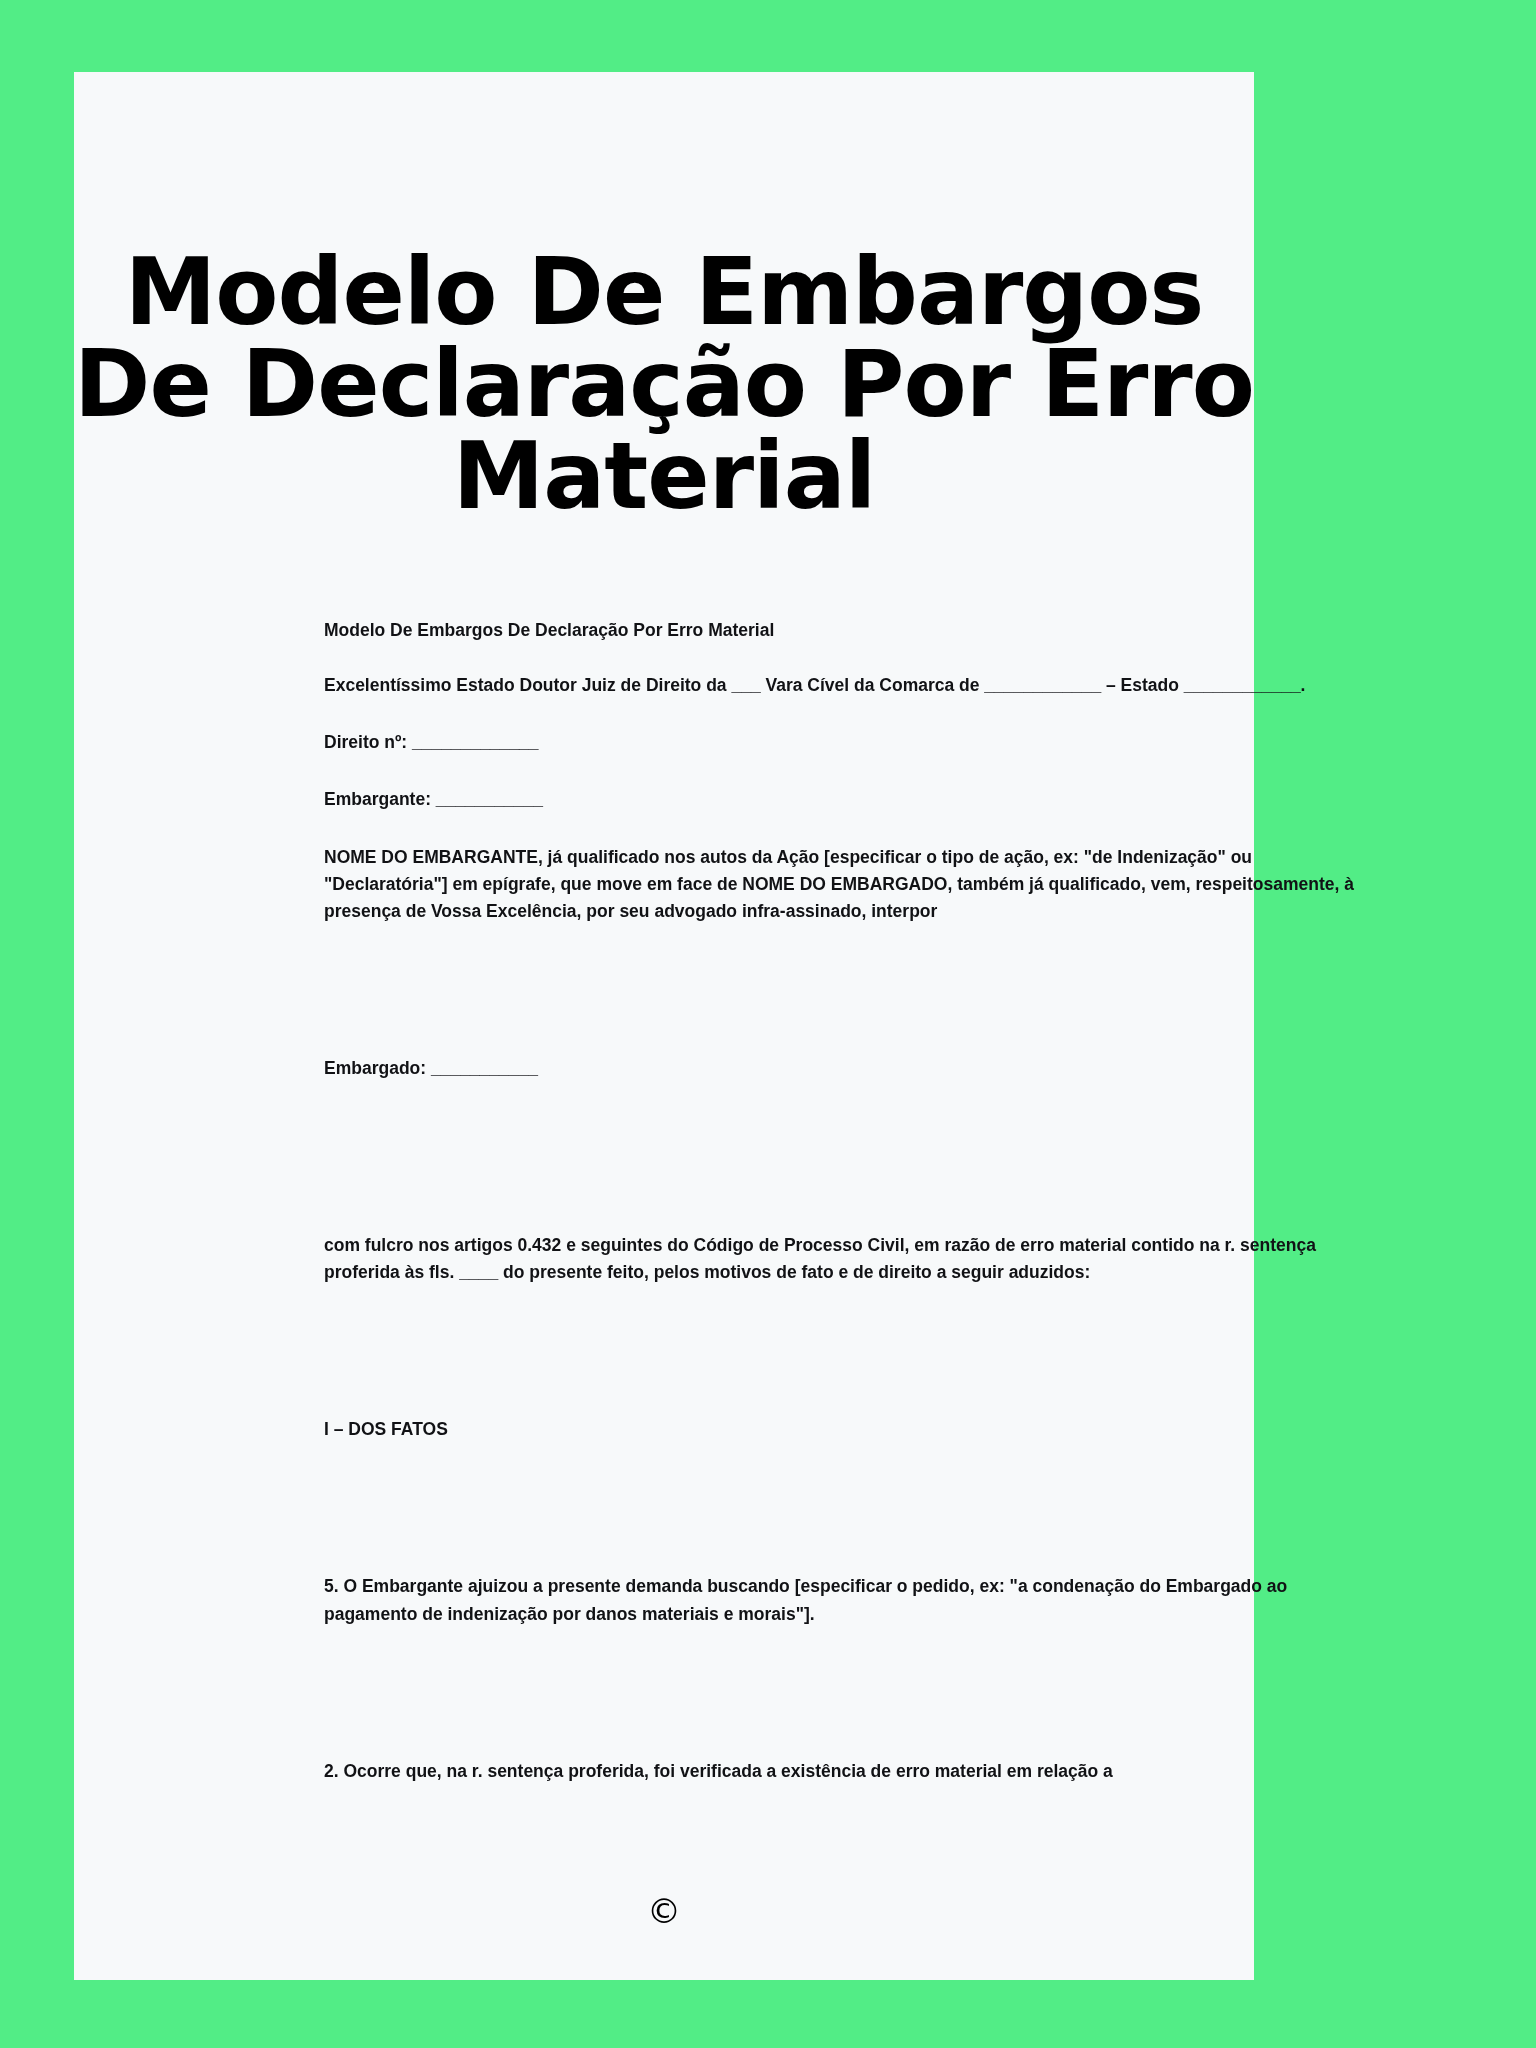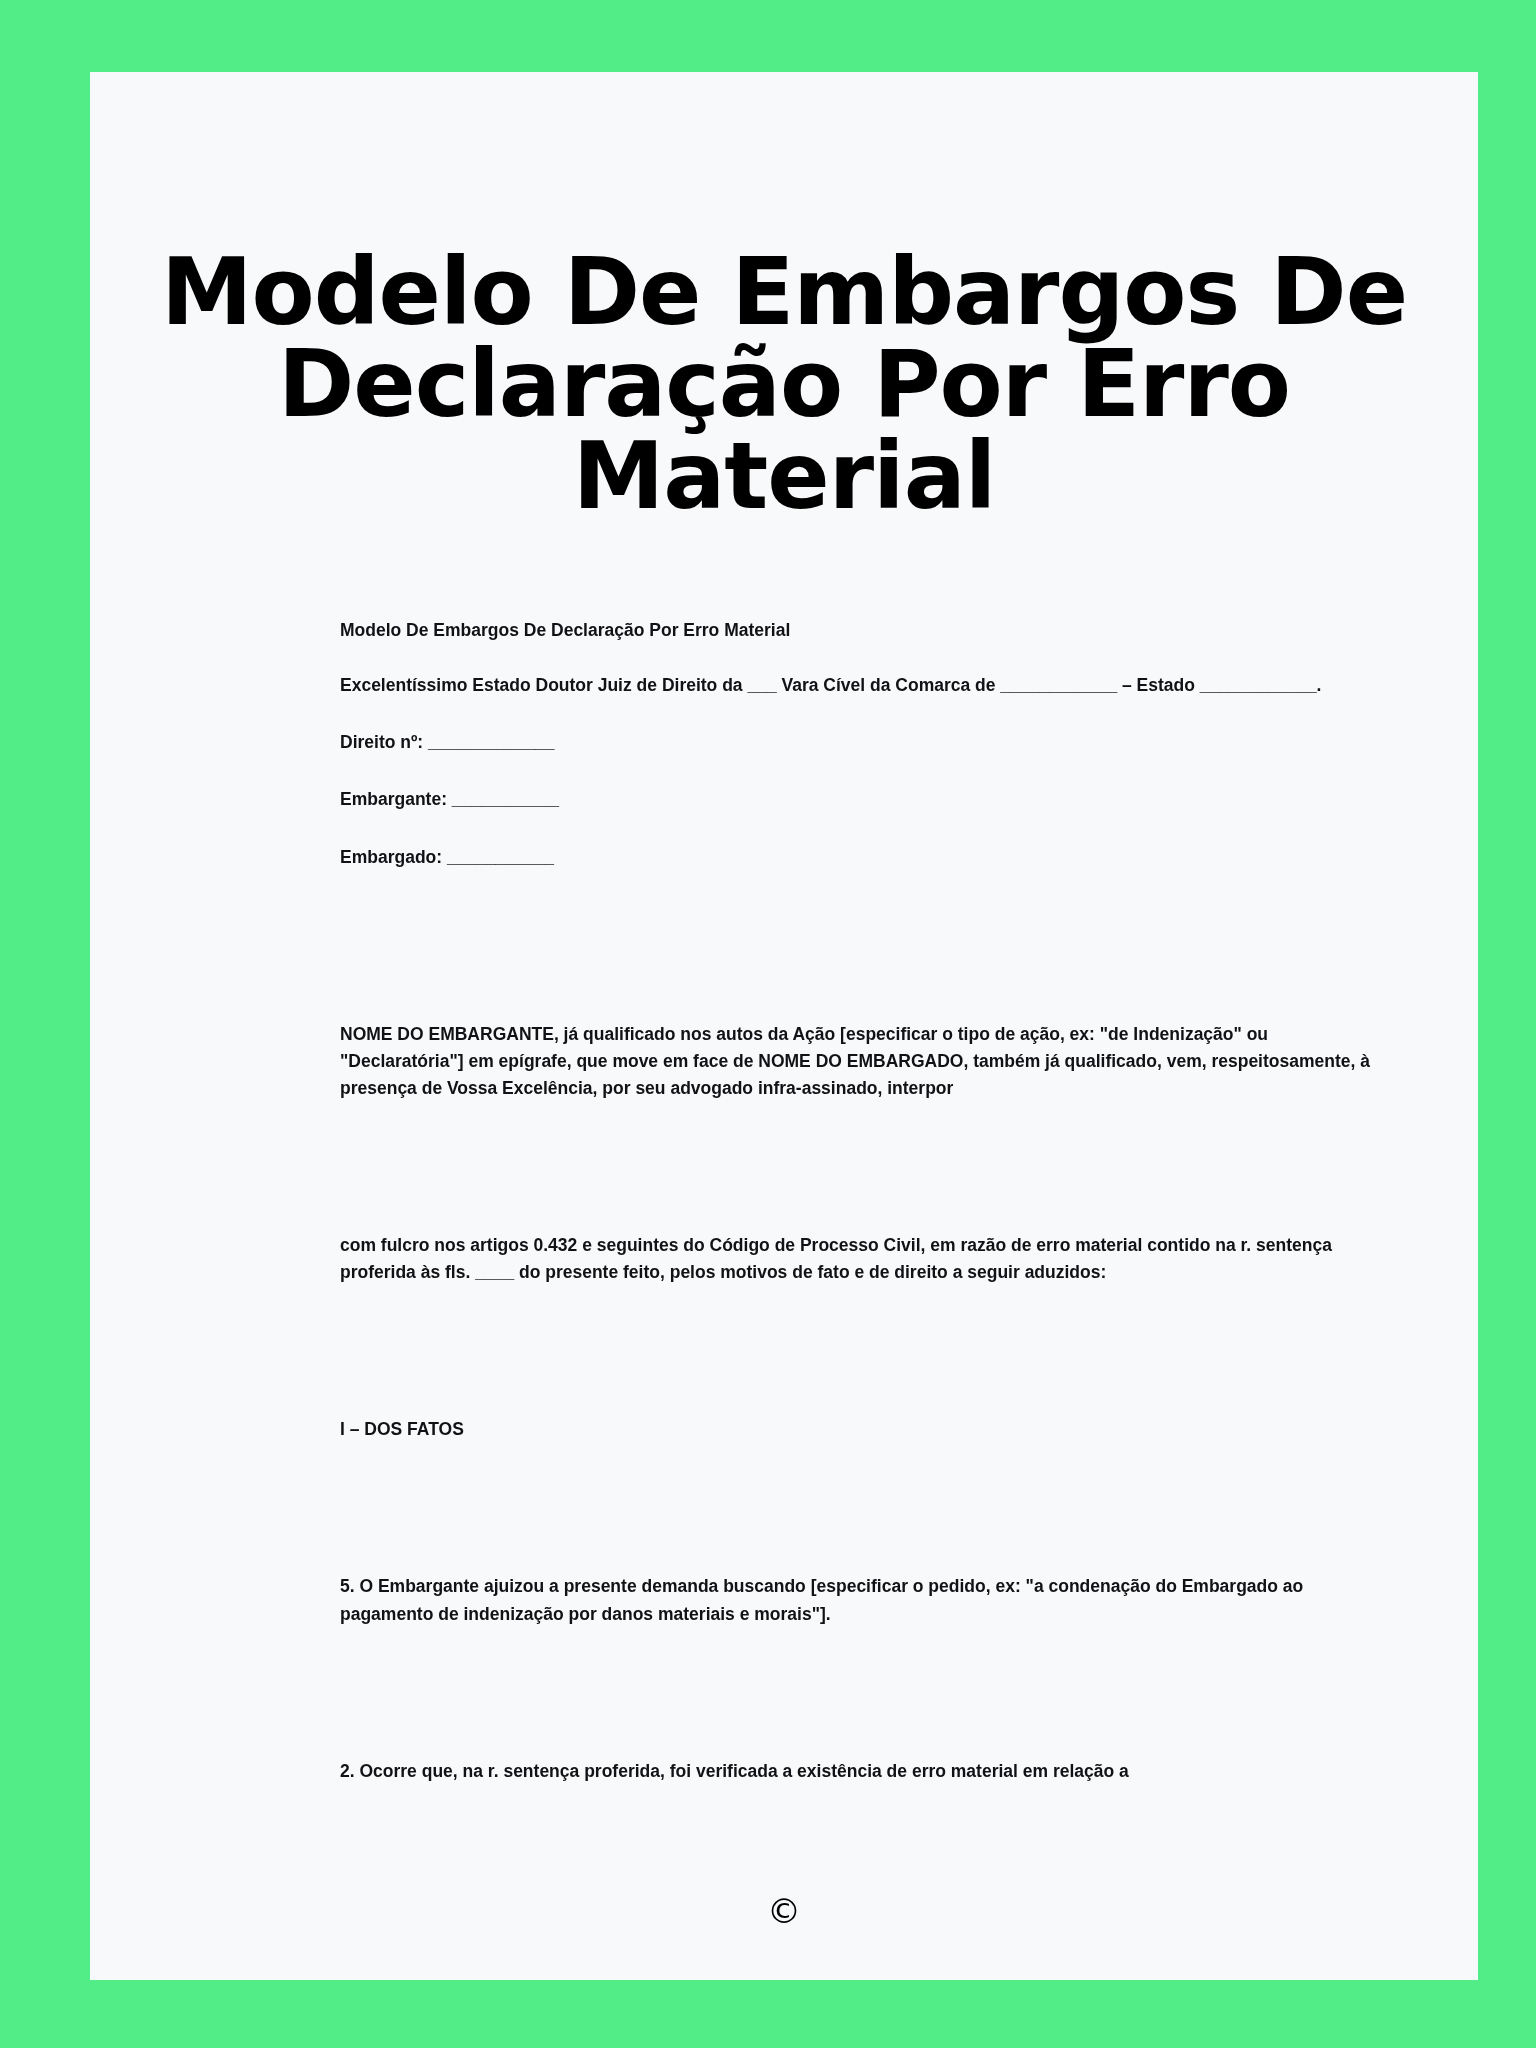--- a/index.html
+++ b/index.html
@@ -10,25 +10,24 @@
     width: 1536px;
     height: 2048px;
     background: #52ED86;
     font-family: "Liberation Sans", sans-serif;
     overflow: hidden;
   }
   .page {
     position: absolute;
     left: 74px;
     top: 72px;
-    width: 1388px;
+    width: 1180px;
     height: 1908px;
     background: #F7F9FA;
     box-sizing: border-box;
-    margin-left: 16px;
   }
   .doc-title {
     margin: 0;
     padding: 175px 0 0 0;
     font-size: 92px;
     line-height: 1.0;
     font-weight: bold;
     color: #000000;
     text-align: center;
     letter-spacing: -1px;
@@ -73,23 +72,23 @@
   <div class="body-wrap">
 
     <p class="para tight">Modelo De Embargos De Declaração Por Erro Material</p>
 
     <p class="para">Excelentíssimo Estado Doutor Juiz de Direito da ___ Vara Cível da Comarca de ____________ – Estado ____________.</p>
 
     <p class="para">Direito nº: _____________</p>
 
     <p class="para">Embargante: ___________</p>
 
+    <p class="para gap-md">NOME DO EMBARGANTE, já qualificado nos autos da Ação [especificar o tipo de ação, ex: "de Indenização" ou "Declaratória"] em epígrafe, que move em face de NOME DO EMBARGADO, também já qualificado, vem, respeitosamente, à presença de Vossa Excelência, por seu advogado infra-assinado, interpor</p>
+
     <p class="para gap-lg">Embargado: ___________</p>
-
-    <p class="para gap-md">NOME DO EMBARGANTE, já qualificado nos autos da Ação [especificar o tipo de ação, ex: "de Indenização" ou "Declaratória"] em epígrafe, que move em face de NOME DO EMBARGADO, também já qualificado, vem, respeitosamente, à presença de Vossa Excelência, por seu advogado infra-assinado, interpor</p>
 
 
     <p class="para gap-md">com fulcro nos artigos 0.432 e seguintes do Código de Processo Civil, em razão de erro material contido na r. sentença proferida às fls. ____ do presente feito, pelos motivos de fato e de direito a seguir aduzidos:</p>
 
     <p class="para gap-md">I – DOS FATOS</p>
 
     <p class="para gap-md">5. O Embargante ajuizou a presente demanda buscando [especificar o pedido, ex: "a condenação do Embargado ao pagamento de indenização por danos materiais e morais"].</p>
 
     <p class="para">2. Ocorre que, na r. sentença proferida, foi verificada a existência de erro material em relação a</p>
 

